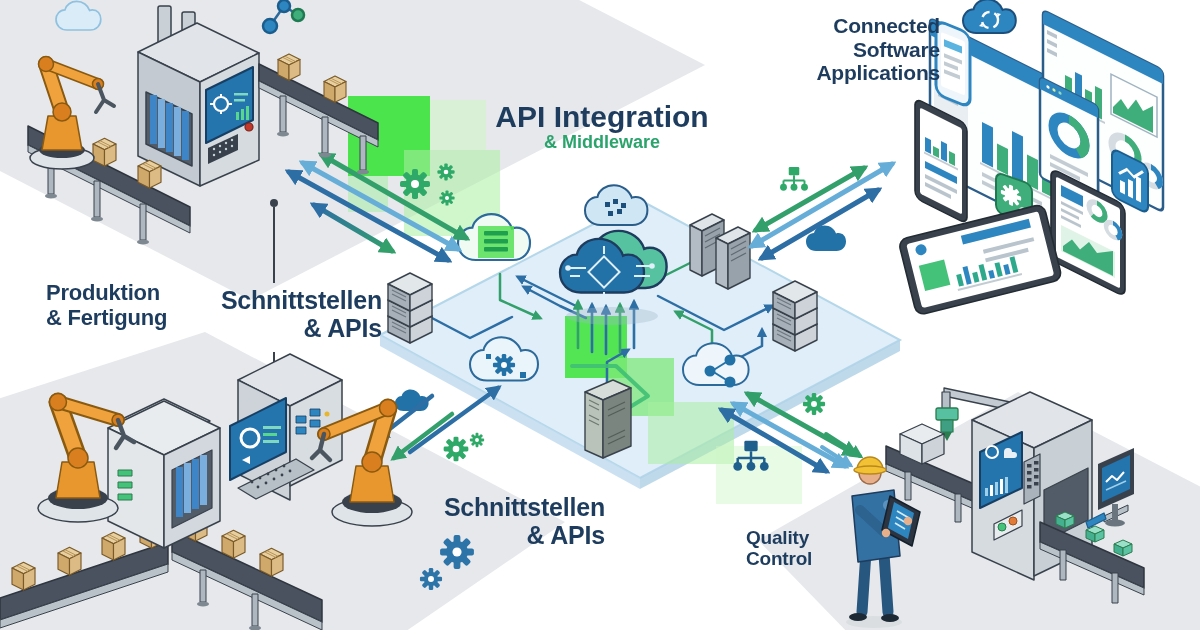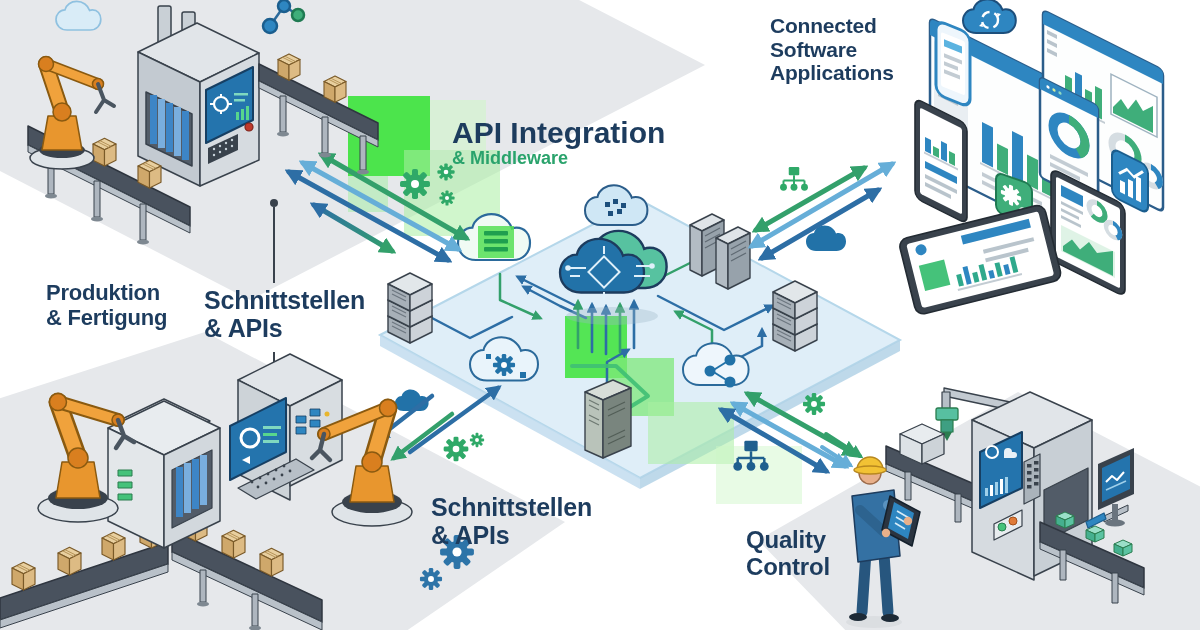--- a/index.html
+++ b/index.html
@@ -1,30 +1,30 @@
 <!DOCTYPE html>
 <html><head>
 <meta charset="utf-8">
 <style>
   html,body{margin:0;padding:0;background:#ffffff;}
   #canvas{position:relative;width:1200px;height:630px;background:#ffffff;overflow:hidden;
           font-family:"Liberation Sans",sans-serif;}
   #art{position:absolute;left:0;top:0;}
   .lbl{position:absolute;font-weight:700;color:#1d3c5e;white-space:pre-line;
-       text-align:left;line-height:1.12;letter-spacing:-0.2px;}
+       text-align:right;line-height:1.12;letter-spacing:-0.2px;}
   .lbl.left{text-align:left;}
-  #title-block{position:absolute;left:452px;top:100px;width:300px;line-height:1.1;margin-top:16px;}
+  #title-block{position:absolute;left:452px;top:100px;width:300px;text-align:center;line-height:1.1;}
   #title-line1{font-weight:700;font-size:30px;color:#1d3c5e;}
   #title-line2{font-weight:700;font-size:18px;color:#2aa36c;}
   #lbl-connected{left:770px;top:14px;width:170px;font-size:21px;}
   #lbl-production{left:46px;top:281px;width:180px;font-size:22px;}
   #lbl-interfaces-top{left:204px;top:286px;width:178px;font-size:25px;}
   #lbl-dataviz{left:984px;top:281px;width:188px;font-size:27px;}
   #lbl-interfaces-bottom{left:431px;top:493px;width:174px;font-size:25px;}
-  #lbl-quality{left:746px;top:527px;width:120px;font-size:24px;}
+  #lbl-quality{left:746px;top:527px;width:120px;font-size:19px;}
 </style>
 </head>
 <body>
 
 <div id="canvas">
 <svg id="art" width="1200" height="630" viewBox="0 0 1200 630">
 <defs>
   <marker id="mG" viewBox="0 0 10 10" refX="7" refY="5" markerWidth="3.4" markerHeight="3.4" orient="auto-start-reverse">
           <path d="M0,0 L10,5 L0,10 z" fill="#33a06b"></path>
         </marker>

